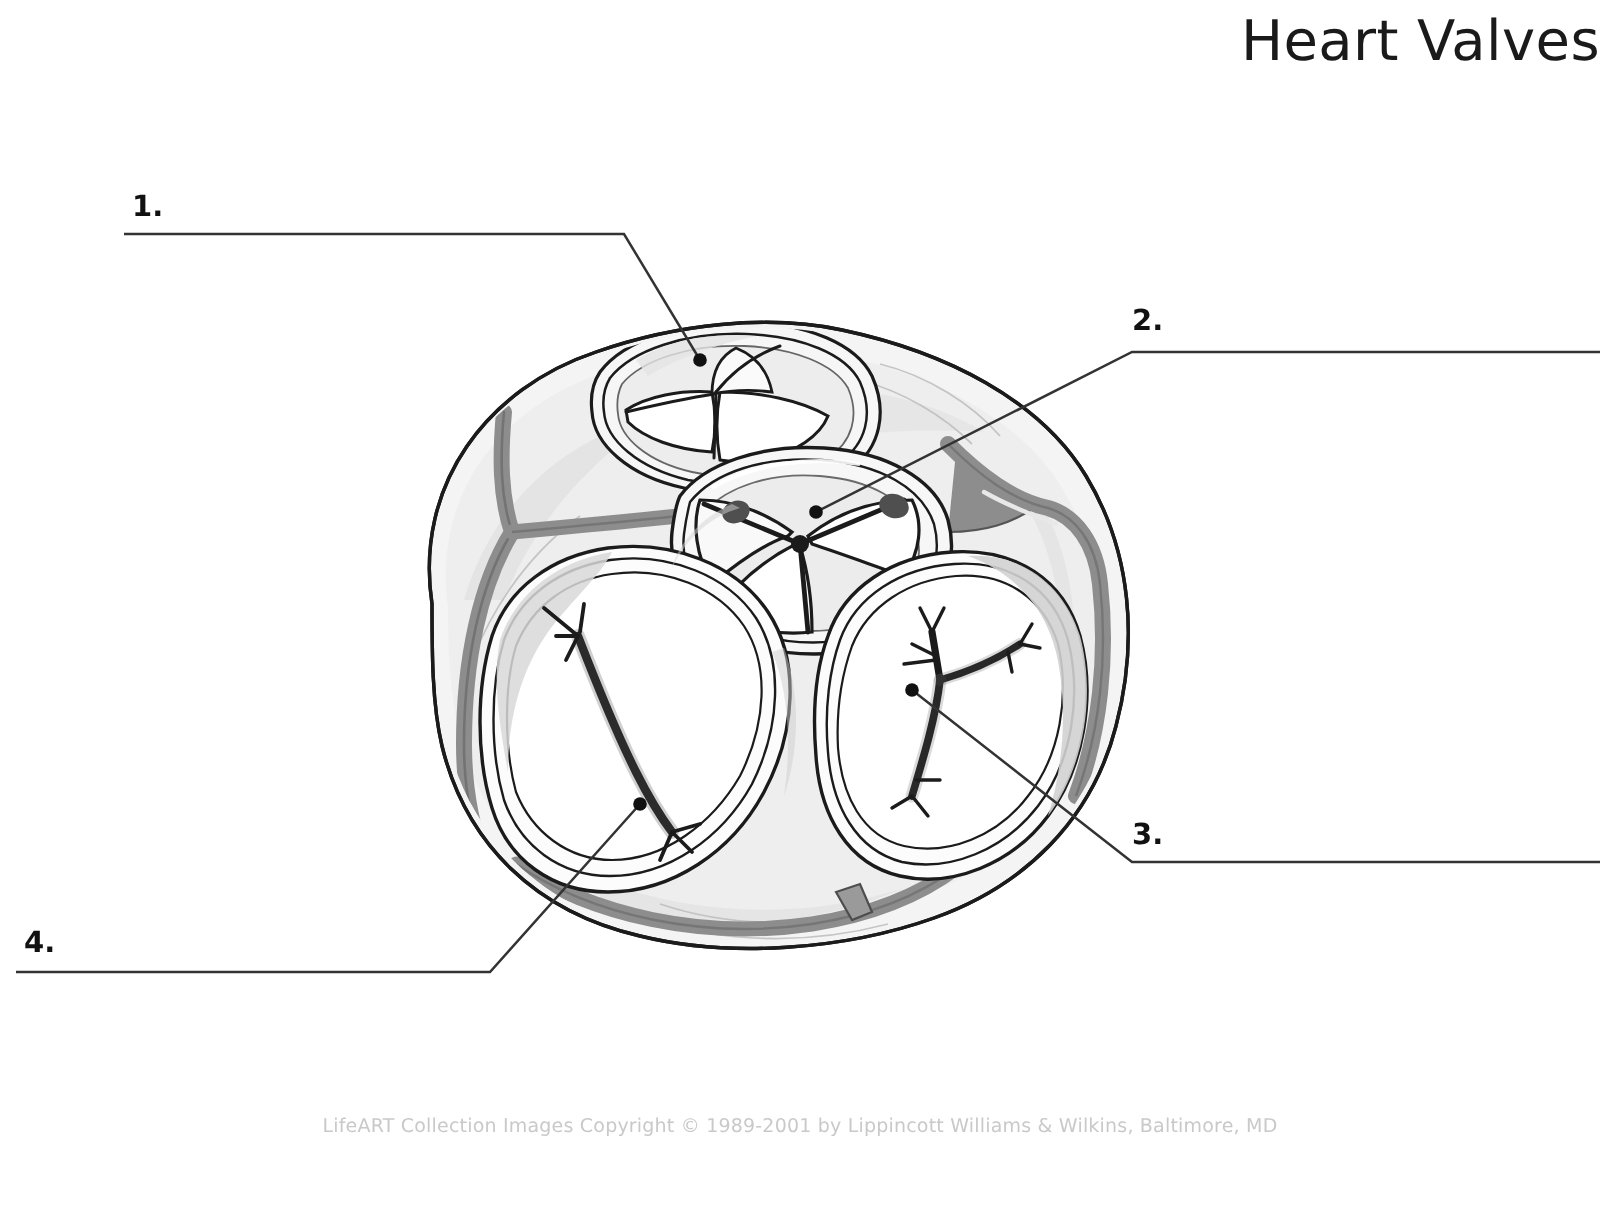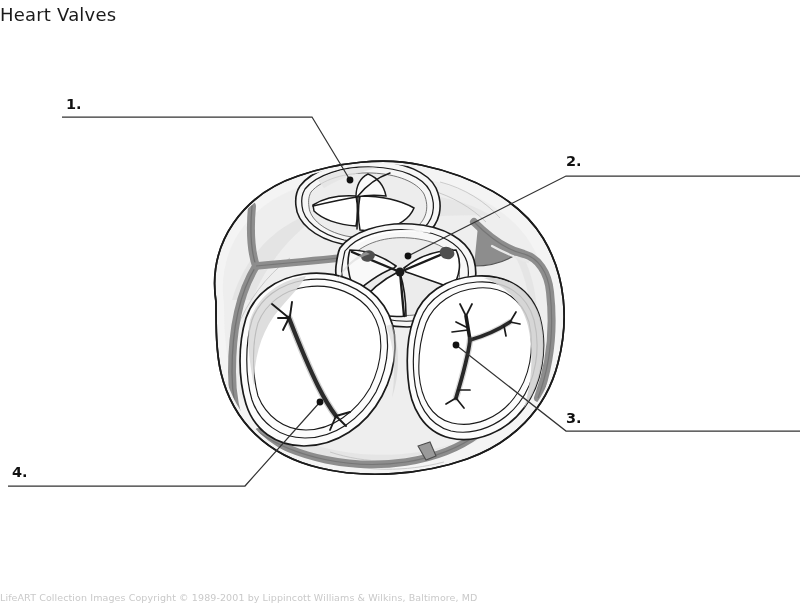--- a/index.html
+++ b/index.html
@@ -15,32 +15,33 @@
     width: 800px;
     height: 604px;
     background: #ffffff;
     overflow: hidden;
   }
   #title {
     position: absolute;
     top: 4px;
     left: 0;
     width: 800px;
-    text-align: left;
-    font-family: "DejaVu Sans", sans-serif;
-    font-size: 18px;
+    text-align: right;
+    font-family: "DejaVu Sans", sans-serif;
+    font-size: 28px;
     font-weight: 400;
     color: #1a1a1a;
     letter-spacing: 0.2px;
   }
   #copyright {
     position: absolute;
-    top: 592px;
+    top: 558px;
     left: 0;
     width: 800px;
+    text-align: center;
     font-family: "DejaVu Sans", sans-serif;
     font-size: 9.5px;
     font-weight: 400;
     color: #c9c9c9;
     letter-spacing: 0.1px;
   }
   .marker-label {
     position: absolute;
     font-family: "DejaVu Sans", sans-serif;
     font-size: 14.5px;

